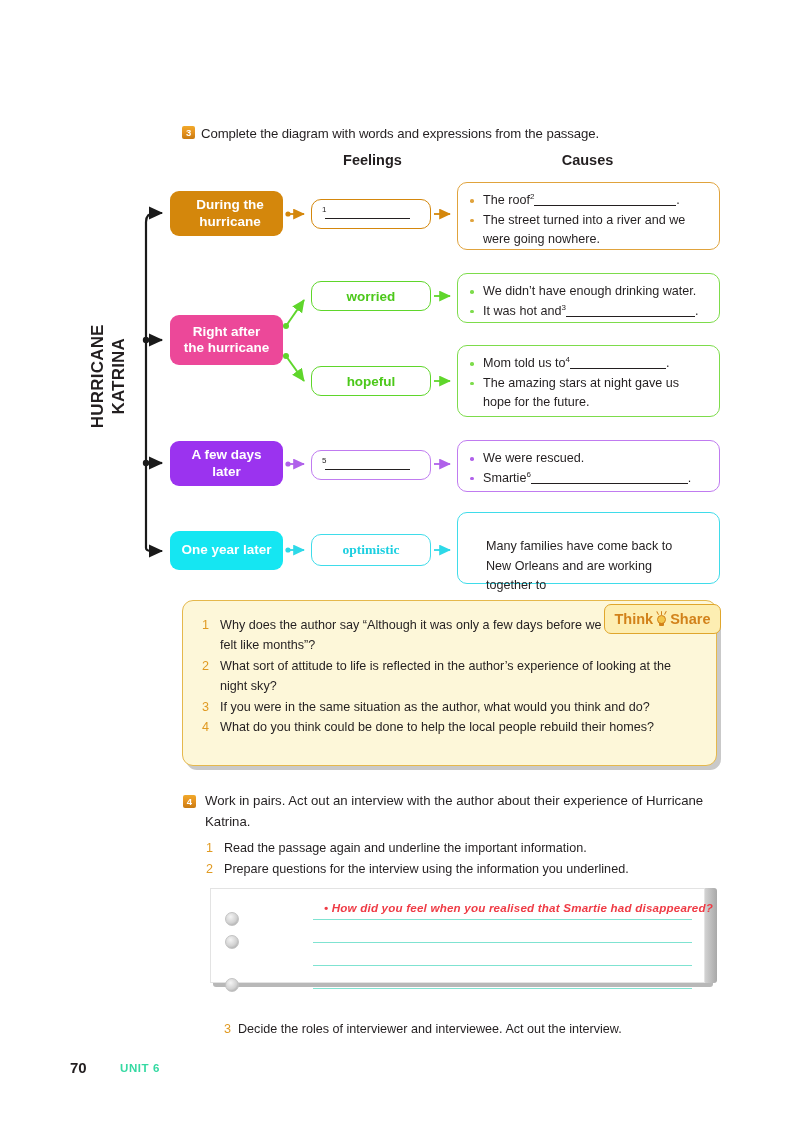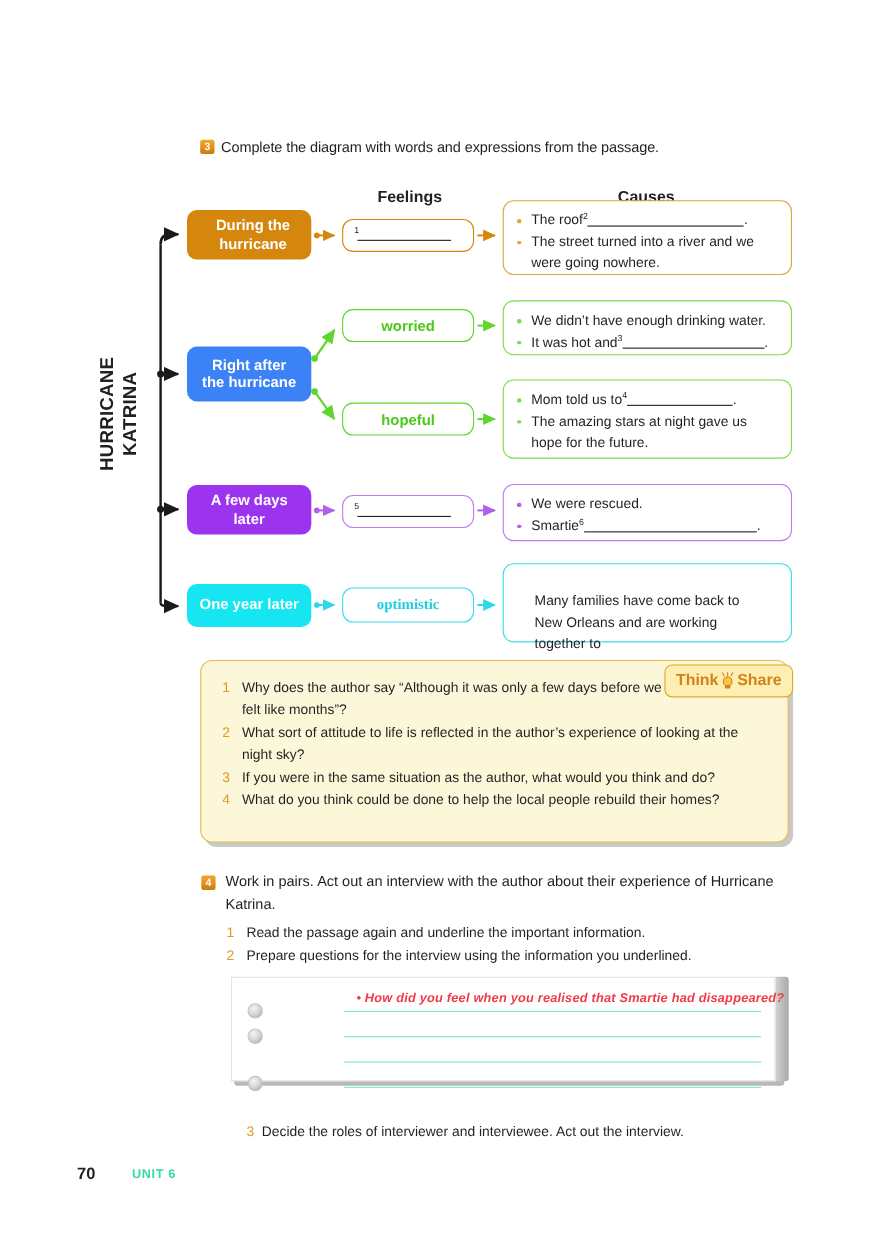--- a/index.html
+++ b/index.html
@@ -44,21 +44,20 @@
     letter-spacing: -0.1px;
   }
   #instr3 .txt { font-size: 13.2px; }
 
   
   .colhead {
     font-size: 14.5px;
     font-weight: bold;
     text-align: center;
     color: #231f20;
-    margin-top: 20px;
   }
   #head-feelings { left: 300px; top: 152px; width: 145px; }
   #head-causes   { left: 500px; top: 152px; width: 175px; }
 
   
   #vtitle {
     left: 78px; top: 300px;
     width: 60px; height: 130px;
     font-size: 17px;
     font-weight: bold;
@@ -88,21 +87,21 @@
     font-size: 13.5px;
     line-height: 1.2;
     display: flex;
     align-items: center;
     justify-content: center;
     text-align: center;
     box-sizing: border-box;
     padding: 2px 4px;
   }
   #stage-1 { left: 170px; top: 191px;  width: 113px; height: 45px; background: #d4870c; padding-left: 11px; }
-  #stage-2 { left: 170px; top: 315px;  width: 113px; height: 50px; background: #3b82f6; }
+  #stage-2 { left: 170px; top: 315px;  width: 113px; height: 50px; background: #ec4899; }
   #stage-3 { left: 170px; top: 441px;  width: 113px; height: 45px; background: #9b33ef; }
   #stage-4 { left: 170px; top: 531px;  width: 113px; height: 39px; background: #15e6f2; }
 
   
   .feelbox {
     border-radius: 10px;
     background: #ffffff;
     box-sizing: border-box;
     font-weight: bold;
     font-size: 13.5px;

